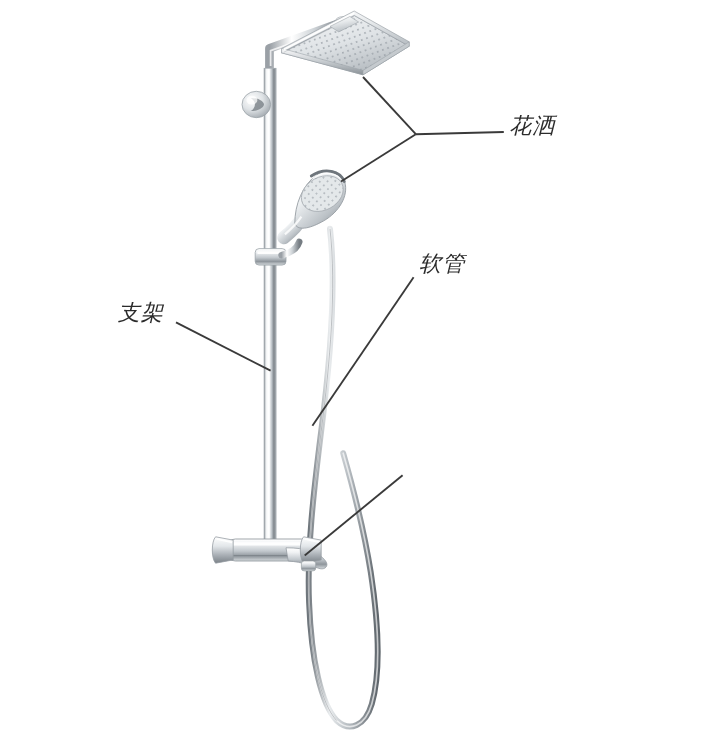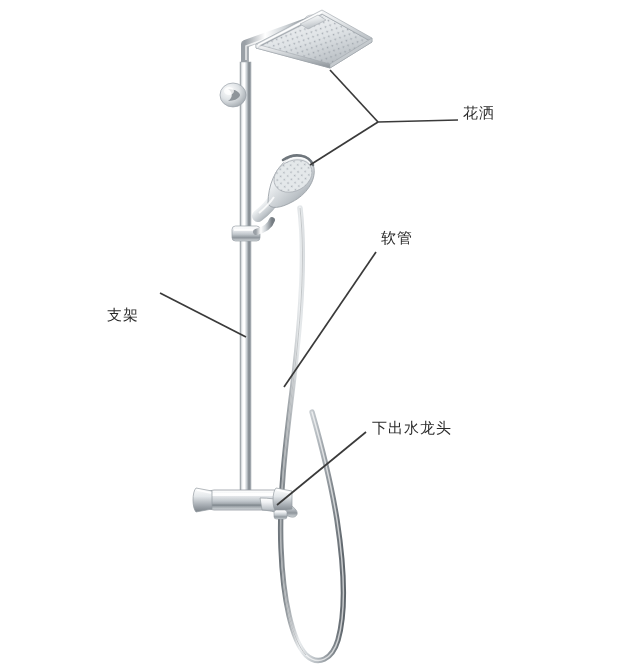--- a/index.html
+++ b/index.html
@@ -20,29 +20,30 @@
   #product-svg {
     position: absolute;
     left: 0;
     top: 0;
     width: 640px;
     height: 670px;
   }
   .callout-label {
     position: absolute;
     color: #2b2b2b;
-    font-size: 15px;
+    font-size: 20px;
     line-height: 1;
     letter-spacing: 1px;
     white-space: nowrap;
     font-family: "Liberation Sans", "DejaVu Sans", sans-serif;
+    font-style: italic;
   }
   #label-shower-head { left: 463px; top: 105px; }
   #label-hose        { left: 381px; top: 230px; text-align: center; }
-  #label-bracket     { left: 107px; top: 275px; margin-top: 32px; }
+  #label-bracket     { left: 107px; top: 275px; }
   #label-faucet      { left: 372px; top: 420px; }
 </style>
 </head>
 <body>
 
 <div id="diagram-root">
 
   <svg id="product-svg" viewBox="0 0 640 670">
     <defs>
       <linearGradient id="gTube" x1="0" y1="0" x2="1" y2="0">
@@ -218,15 +219,14 @@
 
       <path d="M 160 293 L 246 337"></path>
 
       <path d="M 366 432 L 277 505"></path>
     </g>
   </svg>
 
   <div class="callout-label" id="label-shower-head">花洒</div>
   <div class="callout-label" id="label-hose">软管</div>
   <div class="callout-label" id="label-bracket">支架</div>
-  <div class="callout-label" id="label-faucet">下出水龙头</div>
 
 </div>
 
 </body></html>

